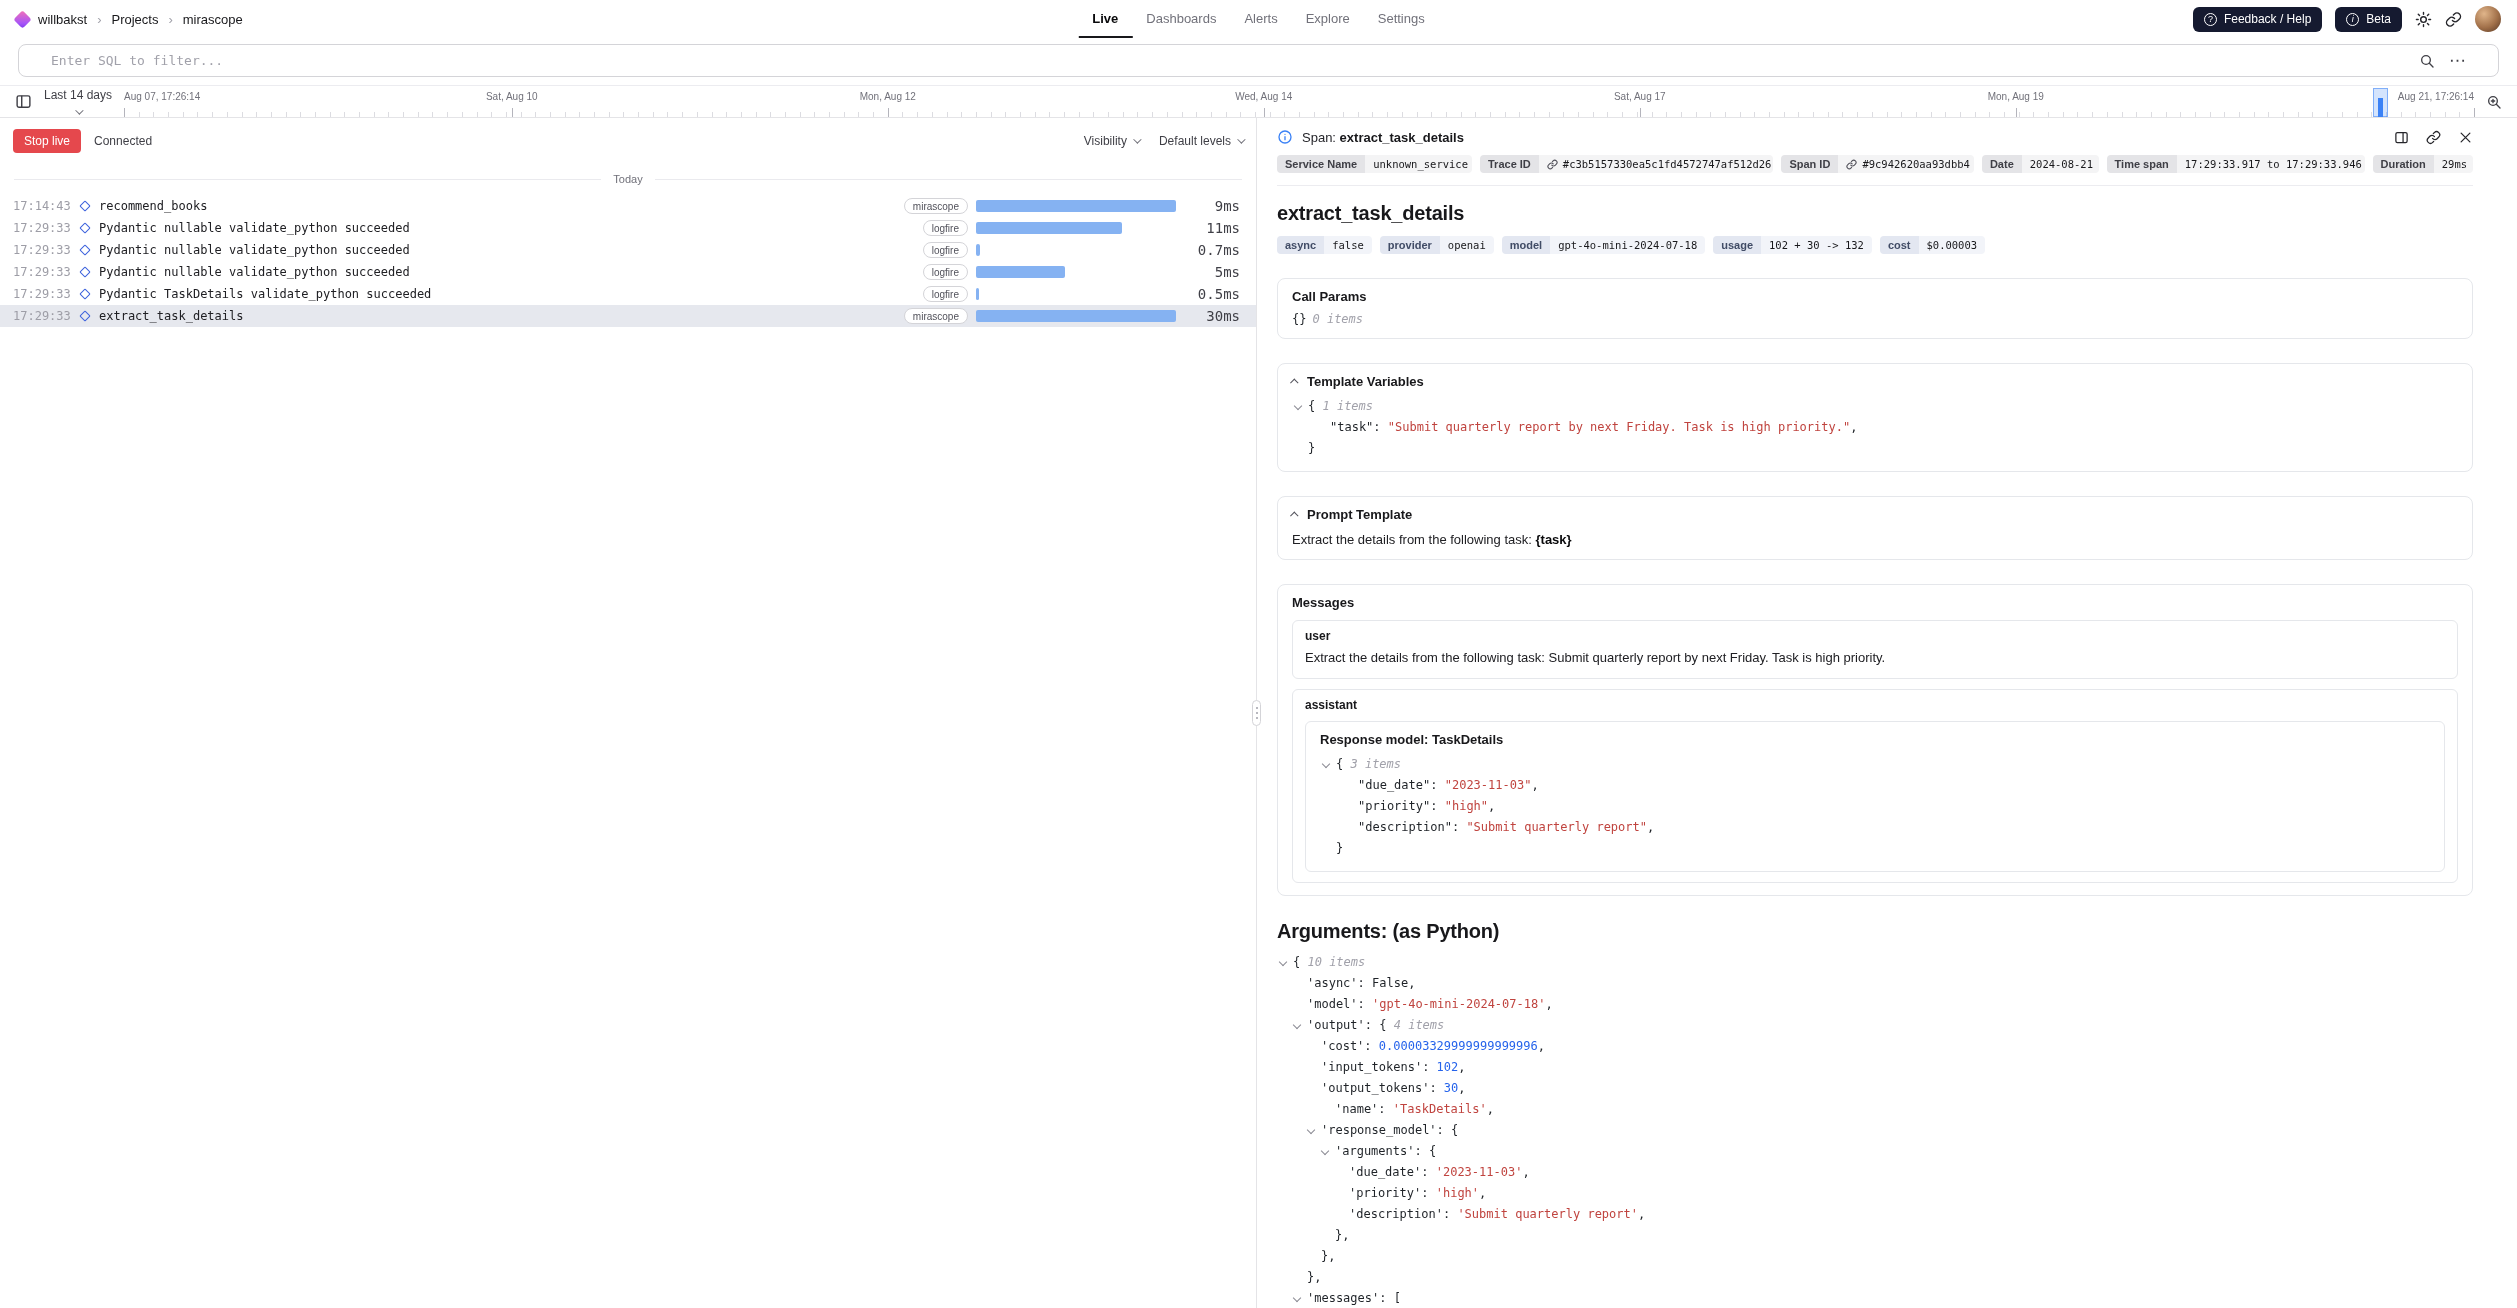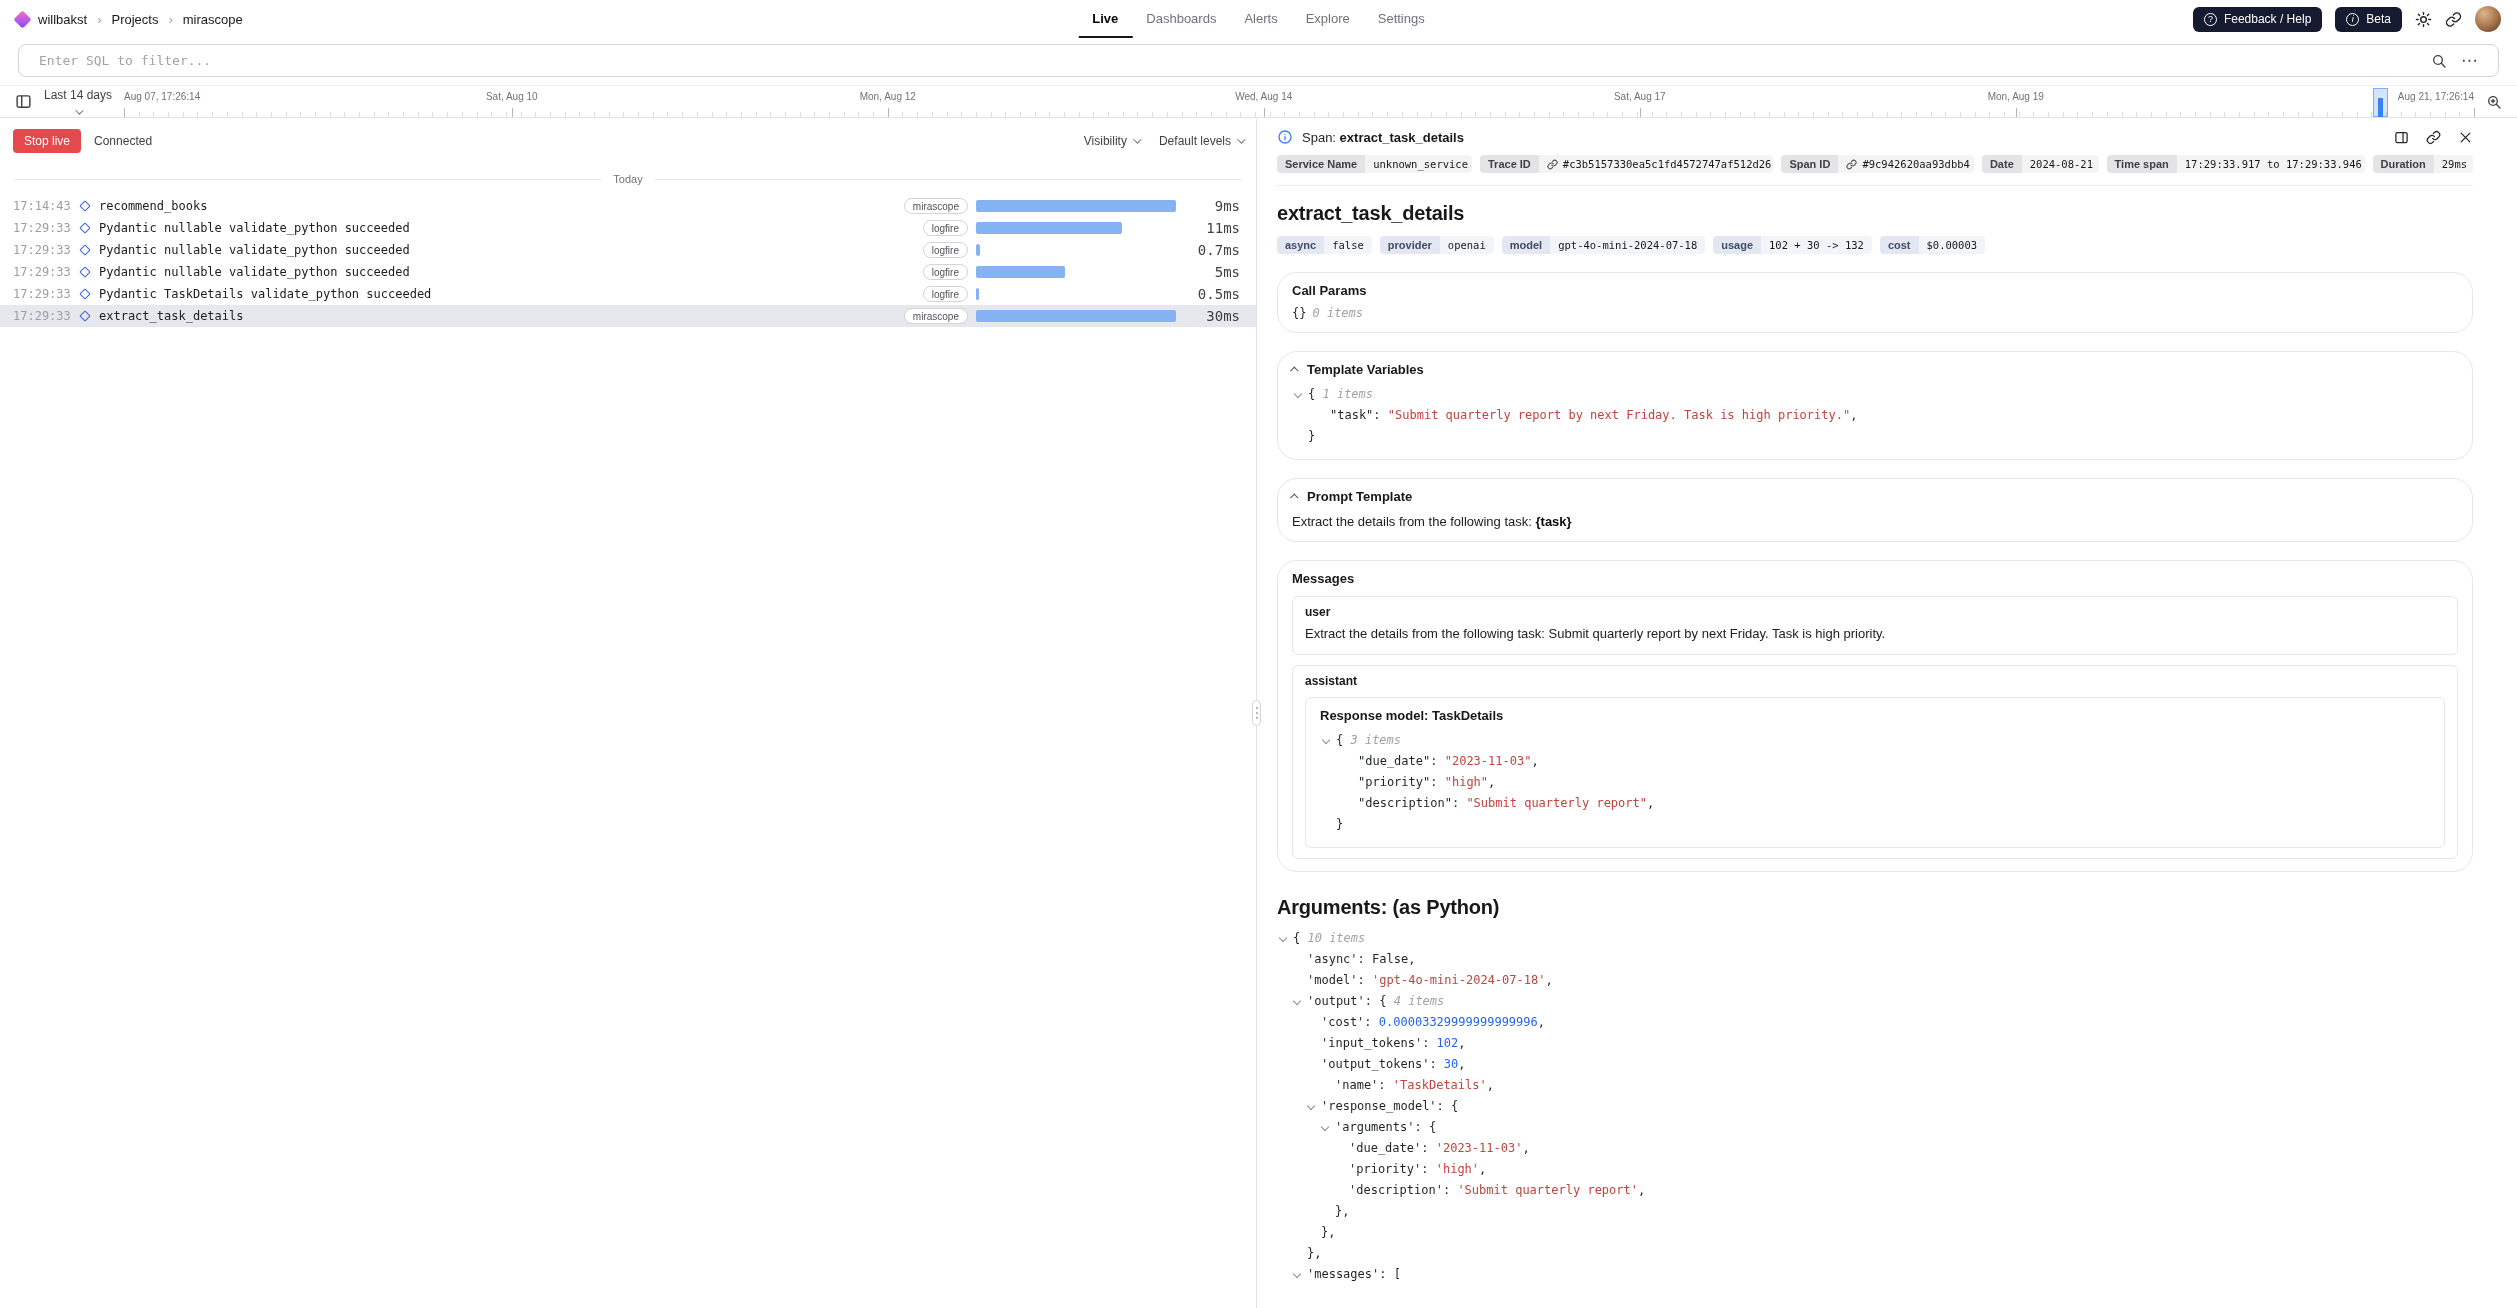--- a/index.html
+++ b/index.html
@@ -26,21 +26,21 @@
   .circle-glyph.q::before { content:"?"; }
   .circle-glyph.i::before { content:"i"; font-style:italic; }
   .icon-btn { display:inline-flex; align-items:center; justify-content:center; color:#26262b; }
   .icon-btn svg { display:block; }
   .avatar { width:26px; height:26px; border-radius:50%;
             background:radial-gradient(circle at 35% 30%,#e0b58a,#a2714a 55%,#5e3c26 95%); }
 
   
   .filter-row { padding:6px 18px 8px; flex:none; }
   .filter-box { height:33px; border:1px solid #d4d4d8; border-radius:8px; display:flex; align-items:center;
-                padding:0 20px; gap:14px; background:#fff; }
+                padding:0 32px; gap:14px; background:#fff; }
   .filter-input { flex:1; border:none; outline:none; font:13px "DejaVu Sans Mono", monospace; color:#18181b; background:transparent; }
   .filter-input::placeholder { color:#a1a1aa; }
   .dots::before { content:"⋯"; font-size:17px; color:#3f3f46; line-height:1; }
 
   
   .timeline-row { height:33px; flex:none; border-top:1px solid #ececf0; border-bottom:1px solid #e4e4e7;
                   display:flex; align-items:center; padding:0 15px; gap:12px; }
   .range-select { display:flex; align-items:center; gap:7px; font-size:12px; color:#3f3f46; white-space:nowrap;flex-direction:column; }
   .chev-down { width:6px; height:6px; border-right:1.4px solid #71717a; border-bottom:1.4px solid #71717a;
                transform:rotate(45deg) translateY(-2px); display:inline-block; }
@@ -100,21 +100,21 @@
   .badge.attr .bv { background:#f2f4f9; }
 
   .tabs { display:flex; gap:24px; border-bottom:1px solid #e4e4e7; flex:none; }
   .tab { font-size:12px; color:#71717a; padding:9px 2px 8px; border-bottom:2px solid transparent; margin-bottom:-1px; }
   .tab.active { color:#09090b; font-weight:700; border-bottom-color:#18181b; }
 
   .detail-scroll { flex:1; overflow:hidden; padding-top:16px; }
   .h1 { font-size:20px; font-weight:700; letter-spacing:-.2px; }
   .attr-badges { display:flex; gap:8px; margin-top:11px; }
 
-  .box { border:1px solid #e5e7eb; border-radius:20px; padding:10px 14px 12px; margin-top:18px; }
+  .box { border:1px solid #e5e7eb; border-radius:8px; padding:10px 14px 12px; margin-top:24px; }
   .box-title { font-size:13px; font-weight:700; display:flex; align-items:center; gap:9px; color:#18181b; }
   .chev-up { width:6px; height:6px; border-left:1.4px solid #52525b; border-top:1.4px solid #52525b;
              transform:rotate(45deg) translateY(1px); display:inline-block; }
 
   .code { font:12px "DejaVu Sans Mono", monospace; line-height:21px; margin-top:7px; color:#18181b; }
   .cl { position:relative; white-space:pre; }
   .chev { position:absolute; width:6px; height:6px; border-right:1.3px solid #8a8a93; border-bottom:1.3px solid #8a8a93;
           transform:rotate(45deg); top:7px; }
   .tk-key { color:#1f2328; }
   .tk-str { color:#c0443f; }

